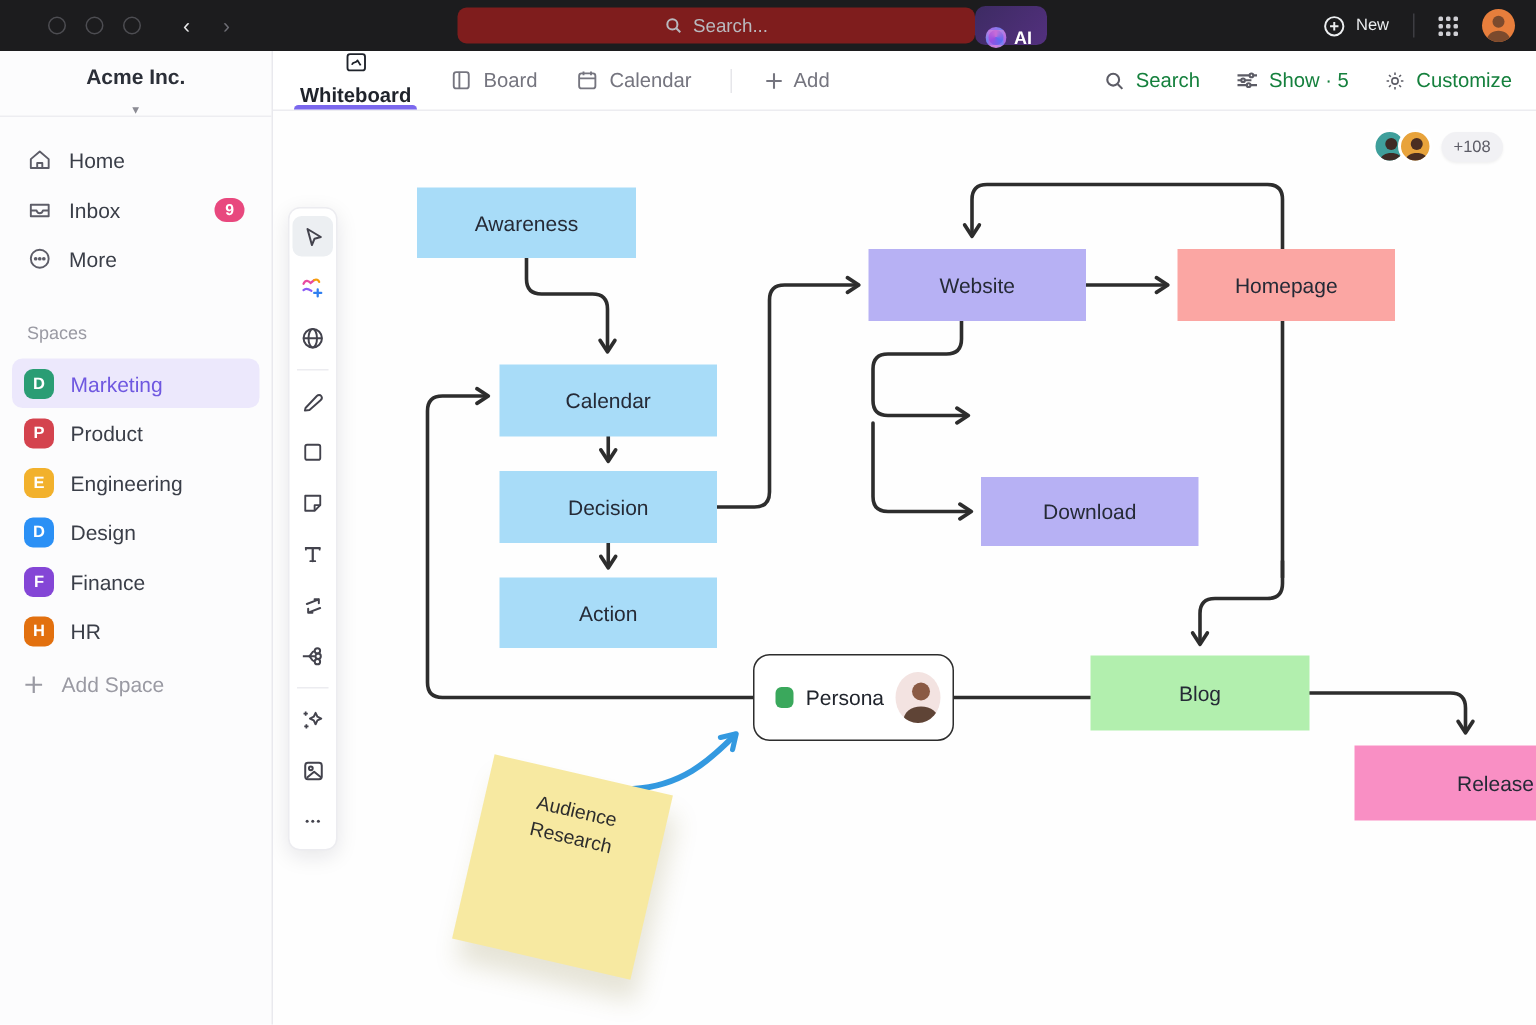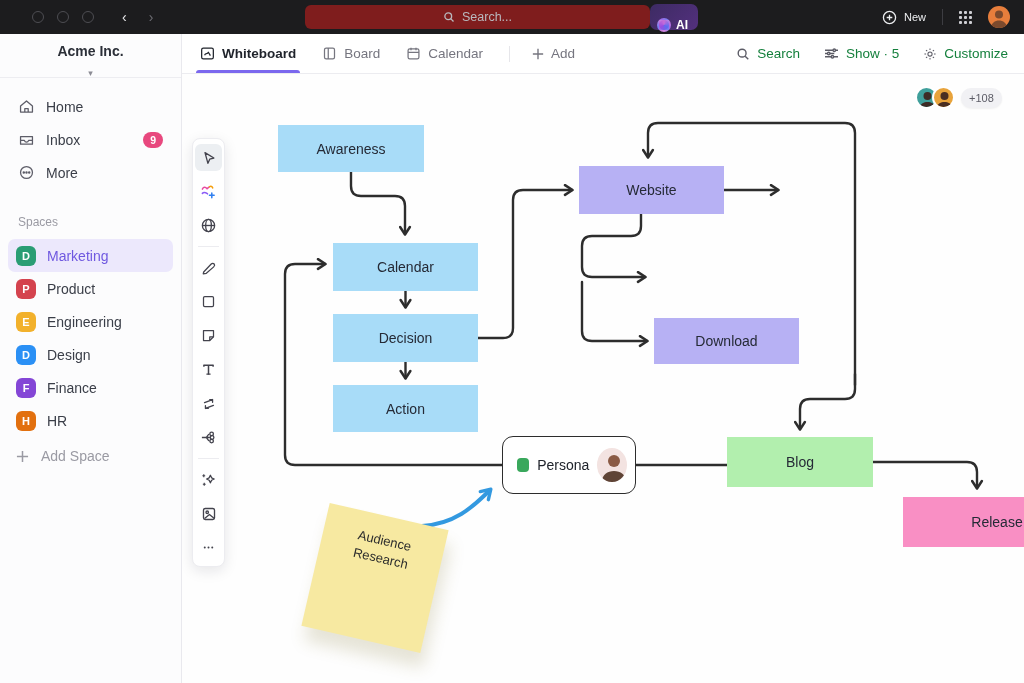--- a/index.html
+++ b/index.html
@@ -54,21 +54,21 @@
   .ic-finance { background:#8446d6; } .ic-hr { background:#e2700f; }
   .add-space { display:flex; align-items:center; gap:12px; margin:4px 16px; height:30px; font-size:14px;
                color:#9a9aa3; cursor:pointer;text-align:center; }
 
   
   .main { position:absolute; left:182px; top:34px; width:842px; height:649px; }
   .tabbar { height:40px; background:#fff; border-bottom:1px solid #ececf0; display:flex; align-items:center;
             padding-left:18px; position:relative; }
   .tab { display:flex; align-items:center; gap:7px; font-size:13.5px; color:#75757f; margin-right:26px;
          height:100%; cursor:pointer; position:relative; }
-  .tab.active { color:#1f232b; font-weight:bold; }
+  .tab.active { color:#1f232b; font-weight:bold;flex-direction:column; }
   .tab.active::after { content:""; position:absolute; left:-4px; right:-4px; bottom:0; height:3px;
                        background:#7b68ee; border-radius:3px 3px 0 0; }
   .tab-sep { width:1px; height:16px; background:#e6e6ea; margin-right:22px; }
   .tabbar-right { margin-left:auto; display:flex; align-items:center; gap:24px; margin-right:16px;
                   font-size:13.5px; color:#15803d; }
   .tb-action { display:flex; align-items:center; gap:7px; cursor:pointer; }
 
   
   .canvas { position:relative; width:842px; height:609px; background:#fefefe; overflow:hidden; }
   .flow-svg { position:absolute; left:0; top:0; }
@@ -323,20 +323,23 @@
       </g>
       <path d="M240 452 C272 450 290 434 308 416" stroke="#3399e0" stroke-width="4" stroke-linecap="round" fill="none" marker-end="url(#ahb)"></path>
     </svg>
 
     <div class="node n-blue" style="left:96px;  top:51px;  width:146px; height:47px;">
         <span>Awareness</span>
       </div>
     <div class="node n-purple" style="left:397px; top:92px;  width:145px; height:48px;">
         <span>Website</span>
       </div>
+    <div class="node n-salmon" style="left:603px; top:92px;  width:145px; height:48px;">
+        <span>Homepage</span>
+      </div>
     <div class="node n-blue" style="left:151px; top:169px; width:145px; height:48px;">
         <span>Calendar</span>
       </div>
     <div class="node n-blue" style="left:151px; top:240px; width:145px; height:48px;">
         <span>Decision</span>
       </div>
     <div class="node n-purple" style="left:472px; top:244px; width:145px; height:46px;">
         <span>Download</span>
       </div>
     <div class="node n-blue" style="left:151px; top:311px; width:145px; height:47px;">

